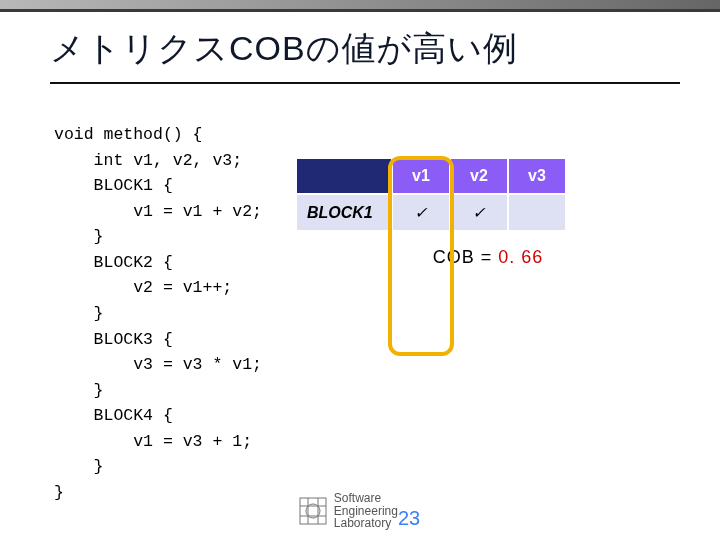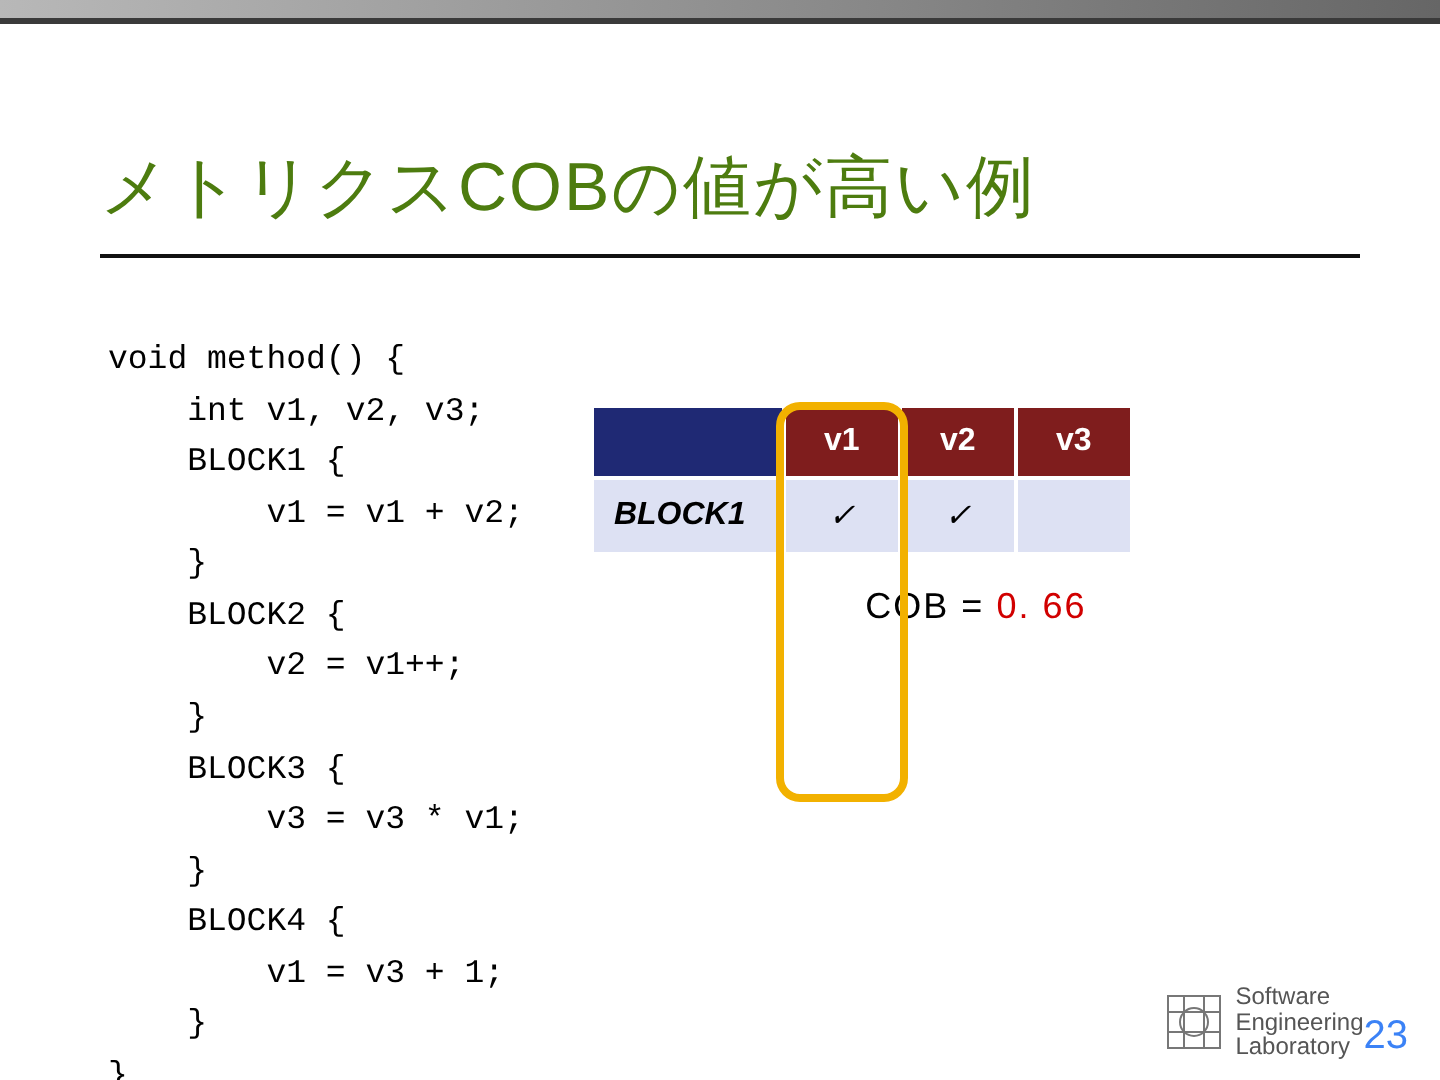--- a/index.html
+++ b/index.html
@@ -15,23 +15,22 @@
       height: 12px;
       background: linear-gradient(to right, #b8b8b8 0%, #888 60%, #666 100%);
       border-bottom: 3px solid #3a3a3a;
     }
     .title-wrap {
       padding: 14px 40px 6px 50px;
     }
     .title {
       font-size: 34px;
       font-weight: 400;
-      color: #4d7c0f;
+      color: #0f172a;
       letter-spacing: 1px;
-      margin-top: 45px;
     }
     .title-underline {
       margin-top: 10px;
       border-bottom: 2px solid #111;
     }
     .content {
       display: flex;
       padding: 26px 40px 0 50px;
       gap: 28px;
     }
@@ -50,21 +49,21 @@
       padding-top: 42px;
       flex: 1;
     }
     .tbl {
       border-collapse: separate;
       border-spacing: 0;
       font-size: 16px;
       width: 270px;
     }
     .tbl th {
-      background: #7f1d1d;
+      background: #8b5cf6;
       color: #fff;
       font-weight: 700;
       padding: 8px 6px;
       border: 1px solid #fff;
       text-align: center;
     }
     .tbl th.rowhead-blank {
       background: #1f2974;
       width: 96px;
     }
@@ -93,21 +92,21 @@
       font-size: 18px;
       letter-spacing: 1px;
       text-align: center;
     }
     .cob-val { color: #d10000; }
     .footer {
       position: absolute;
       bottom: 6px;
       left: 0; right: 0;
       display: flex;
-      justify-content: flex-end;
+      justify-content: center;
       align-items: flex-end;
       padding: 0 16px 4px 14px;
       font-size: 14px;
       color: #555;
     }
     .logo-wrap { display: flex; align-items: center; gap: 6px; }
     .logo-svg { flex: 0 0 auto; }
     .logo-text { font-size: 12px; line-height: 1.05; color: #555; }
     .pagenum { color: #3b82f6; font-size: 20px; }
   </style>

